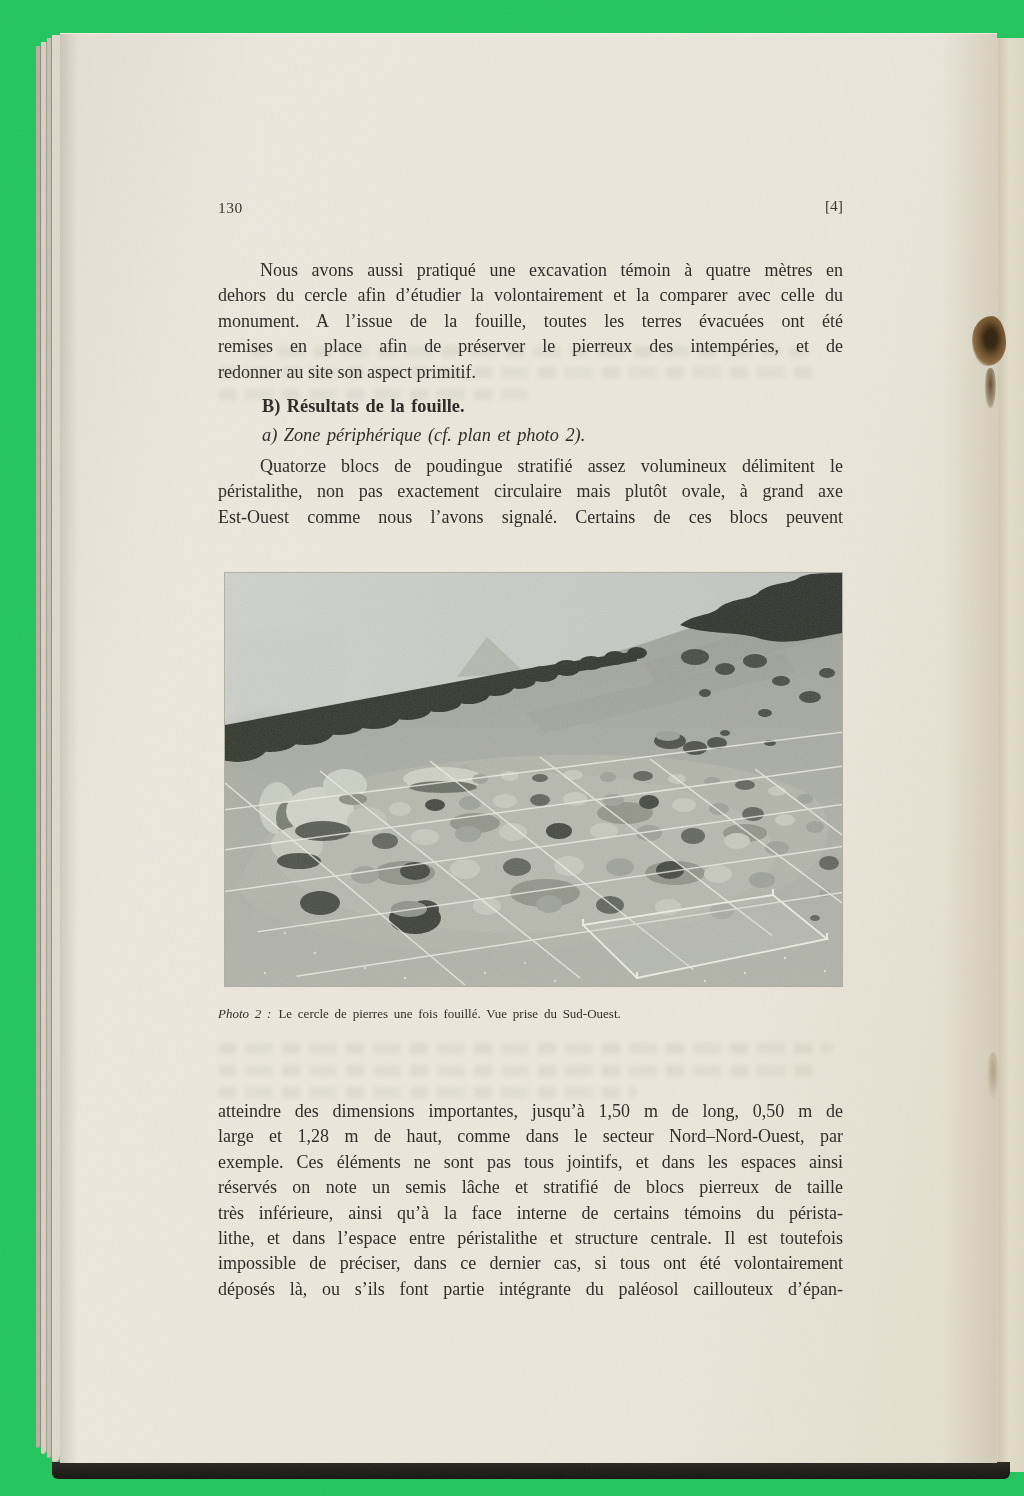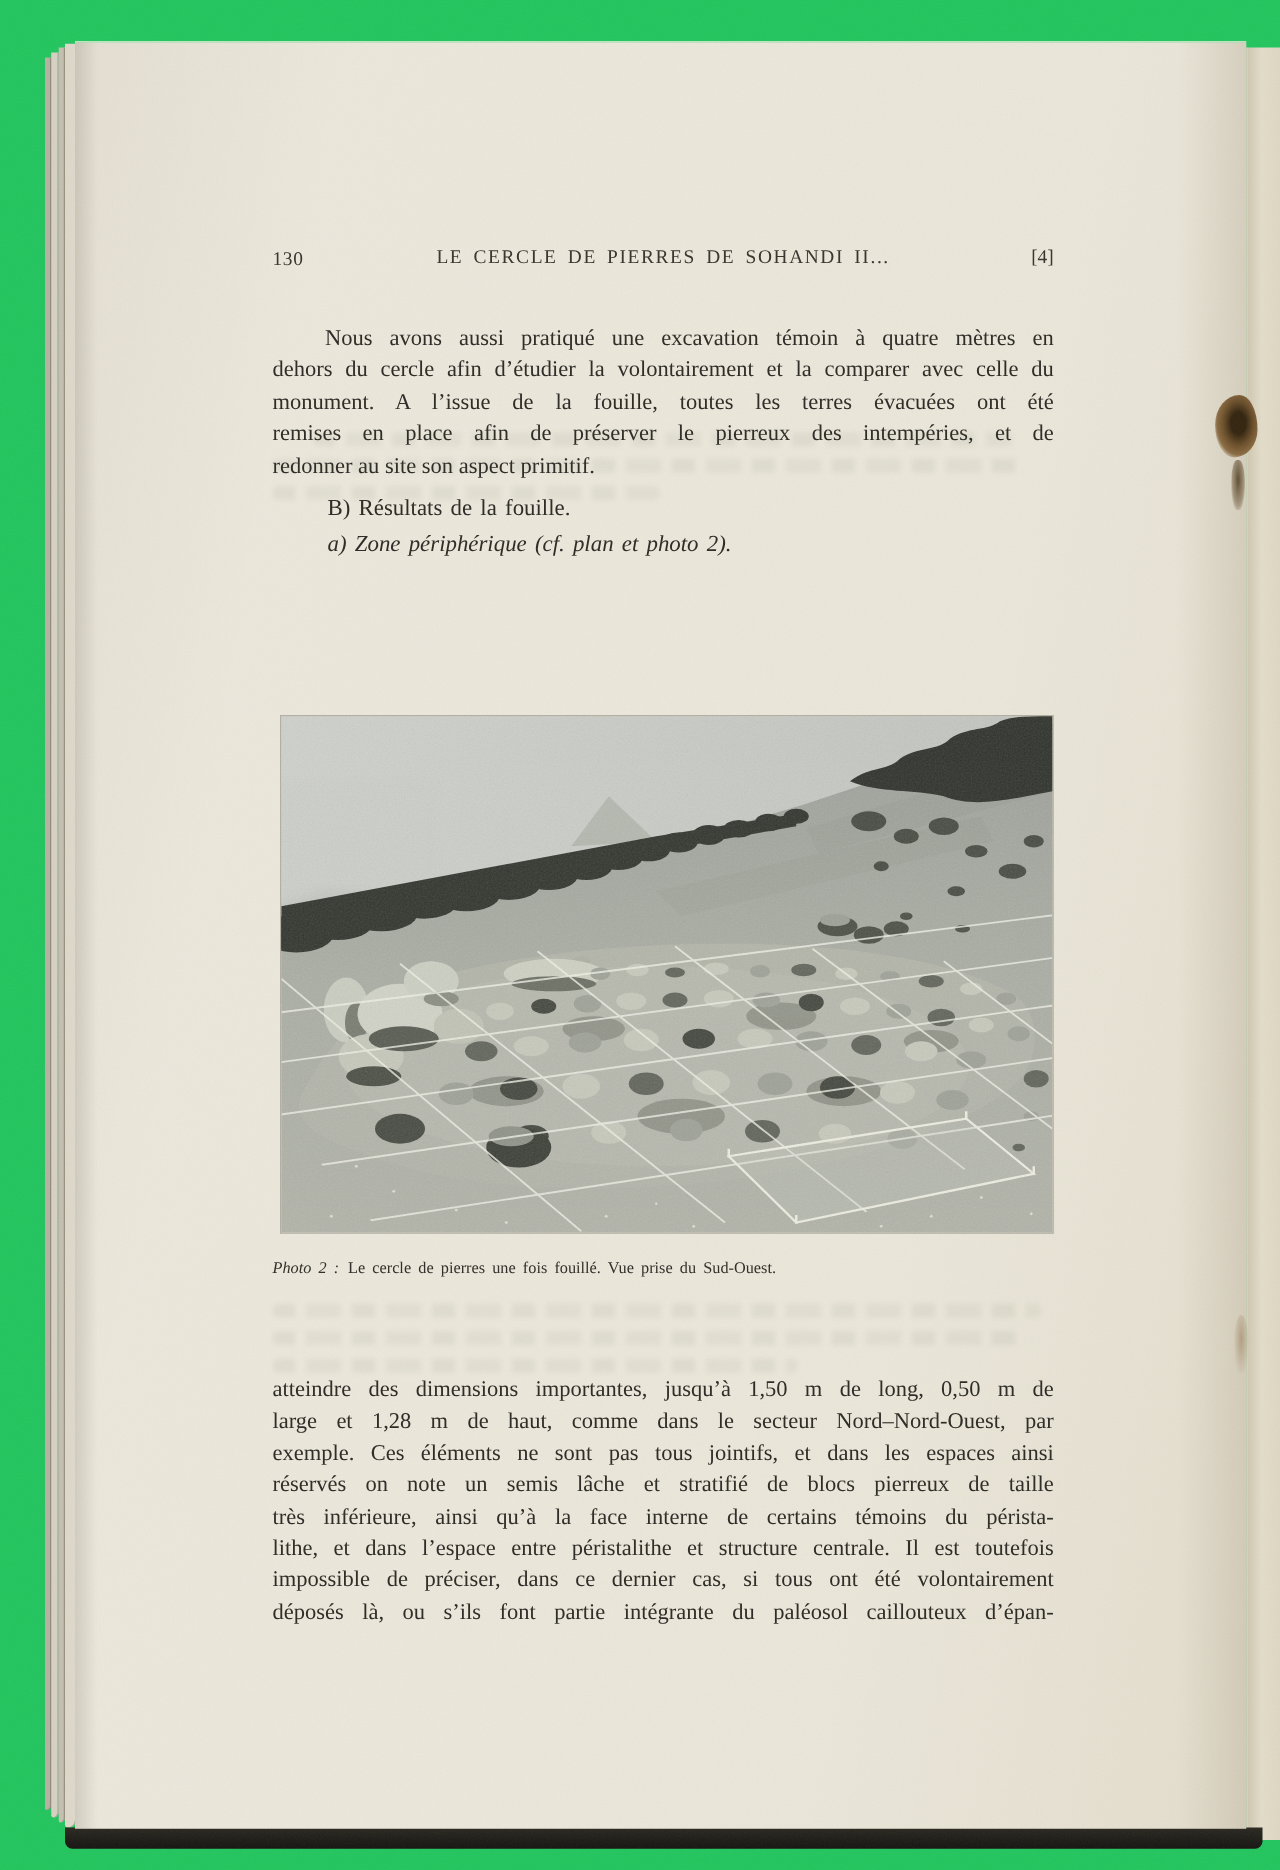--- a/index.html
+++ b/index.html
@@ -32,21 +32,21 @@
   .rh-num{position:absolute;left:0;top:2px;letter-spacing:.5px;}
   .rh-title{position:absolute;left:0;width:100%;text-align:center;letter-spacing:1.3px;word-spacing:3px;}
   .rh-ref{position:absolute;right:0;top:0;}
   .para{position:absolute;left:158px;width:625px;font-size:18px;line-height:25.4px;color:#2c2a25;}
   .tline{height:25.4px;text-align:justify;text-align-last:justify;}
   .tline.noflush{text-align-last:left;}
   .tline.ind{text-indent:42px;}
   .p1{top:224px;}
   .p2{top:420px;}
   .p3{top:1065px;}
-  .hB{position:absolute;left:202px;top:362px;font-size:18.3px;font-weight:normal;color:#2c2a25;word-spacing:2px;}
+  .hB{position:absolute;left:202px;top:362px;font-size:18.3px;font-weight:bold;color:#2c2a25;word-spacing:2px;}
   .hA{position:absolute;left:202px;top:391px;font-size:18.3px;font-style:italic;color:#2c2a25;word-spacing:2px;}
   .caption{position:absolute;left:158px;top:972px;width:625px;font-size:13px;color:#2e2c27;word-spacing:2.5px;}
   .cap-label{font-style:italic;margin-right:7px;}
   
   .photo{position:absolute;left:165px;top:539px;width:617px;height:413px;margin:0;padding:0;
          outline:1px solid rgba(45,45,38,.30);}
   .photo svg{display:block;}
   
   .ghost{position:absolute;height:11px;filter:blur(2.2px);opacity:.33;border-radius:5px;
      background:repeating-linear-gradient(90deg,rgba(118,132,112,.30) 0 18px,rgba(118,132,112,0) 18px 27px,
@@ -79,40 +79,44 @@
   <div class="edge e3"></div>
   <div class="edge e4"></div>
   <div class="sliver"></div>
   <div class="crease"></div>
   <div class="bottom-shadow"></div>
 
   <div class="page">
 
     <div class="running-header">
       <span class="rh-num">130</span>
-      <span class="rh-title">LE CERCLE DE PIERRES DE SOHANDI II...</span>
       <span class="rh-ref">[4]</span>
     </div>
 
     <div class="ghost g1"></div>
     <div class="ghost g2"></div>
     <div class="ghost g3"></div>
     <div class="ghost g4"></div>
     <div class="ghost g5"></div>
     <div class="ghost g6"></div>
 
     <div class="para p1">
         <div class="tline ind">Nous avons aussi pratiqué une excavation témoin à quatre mètres en</div>
         <div class="tline">dehors du cercle afin d’étudier la volontairement et la comparer avec celle du</div>
         <div class="tline">monument. A l’issue de la fouille, toutes les terres évacuées ont été</div>
         <div class="tline">remises en place afin de préserver le pierreux des intempéries, et de</div>
         <div class="tline noflush">redonner au site son aspect primitif.</div>
       </div>
     <div class="hB">B) Résultats de la fouille.</div>
     <div class="hA">a) Zone périphérique (cf. plan et photo 2).</div>
+    <div class="para p2">
+        <div class="tline ind">Quatorze blocs de poudingue stratifié assez volumineux délimitent le</div>
+        <div class="tline">péristalithe, non pas exactement circulaire mais plutôt ovale, à grand axe</div>
+        <div class="tline">Est-Ouest comme nous l’avons signalé. Certains de ces blocs peuvent</div>
+      </div>
 
     <figure class="photo">
       <svg width="617" height="413" viewBox="0 0 617 413">
         <defs>
           <linearGradient id="skyg" x1="0" y1="0" x2="1" y2="0">
             <stop offset="0" stop-color="#d0d2cd"></stop>
               <stop offset="1" stop-color="#c2c5c0"></stop>
           </linearGradient>
           <linearGradient id="hillg" x1="0" y1="0" x2="0" y2="1">
             <stop offset="0" stop-color="#9da099"></stop>

